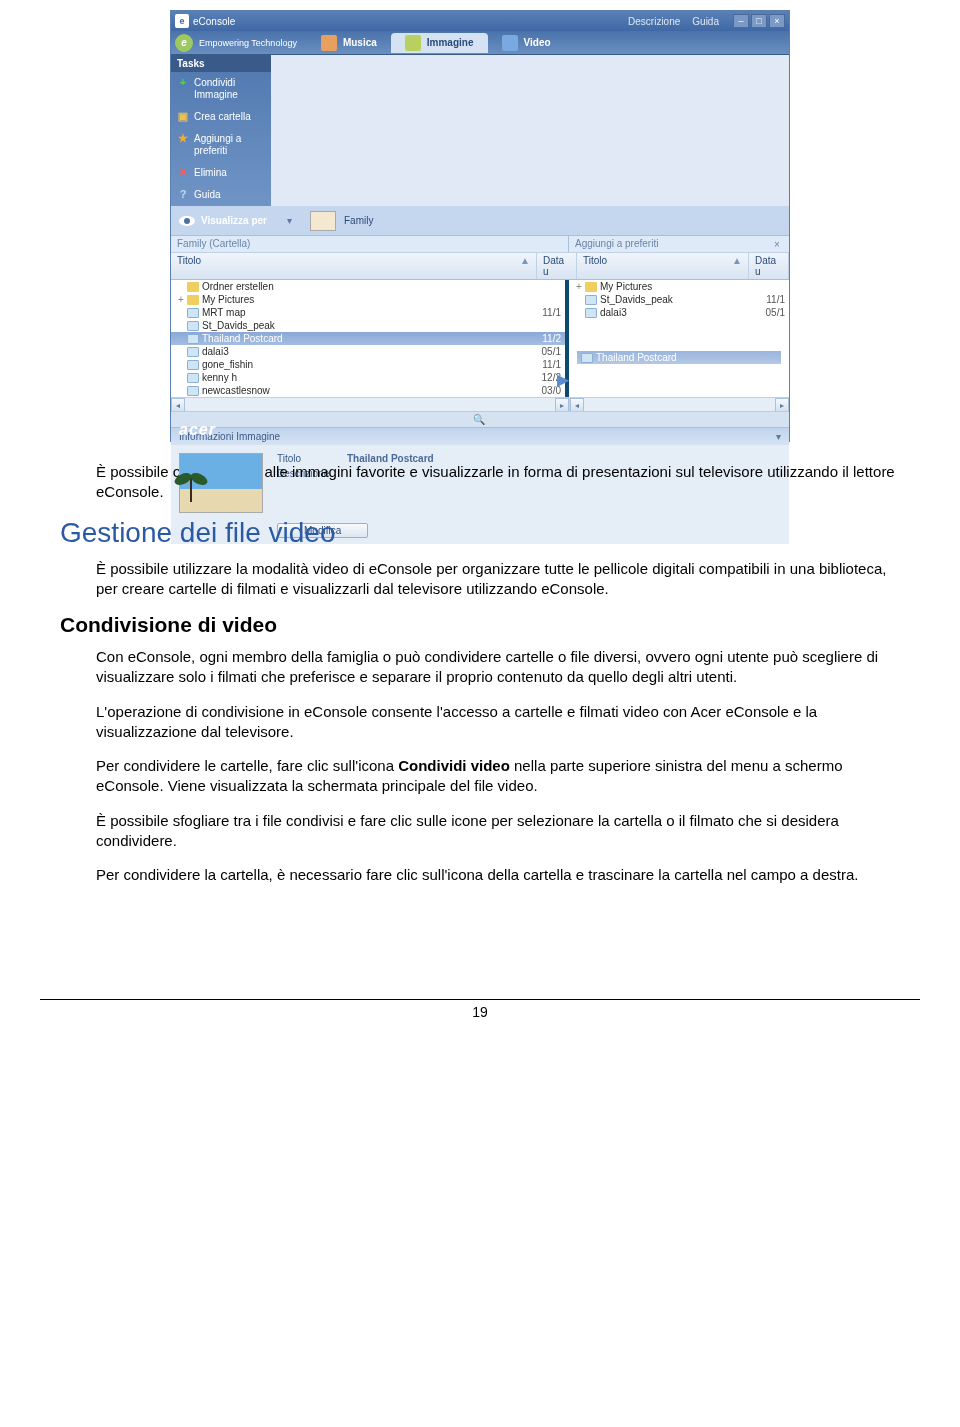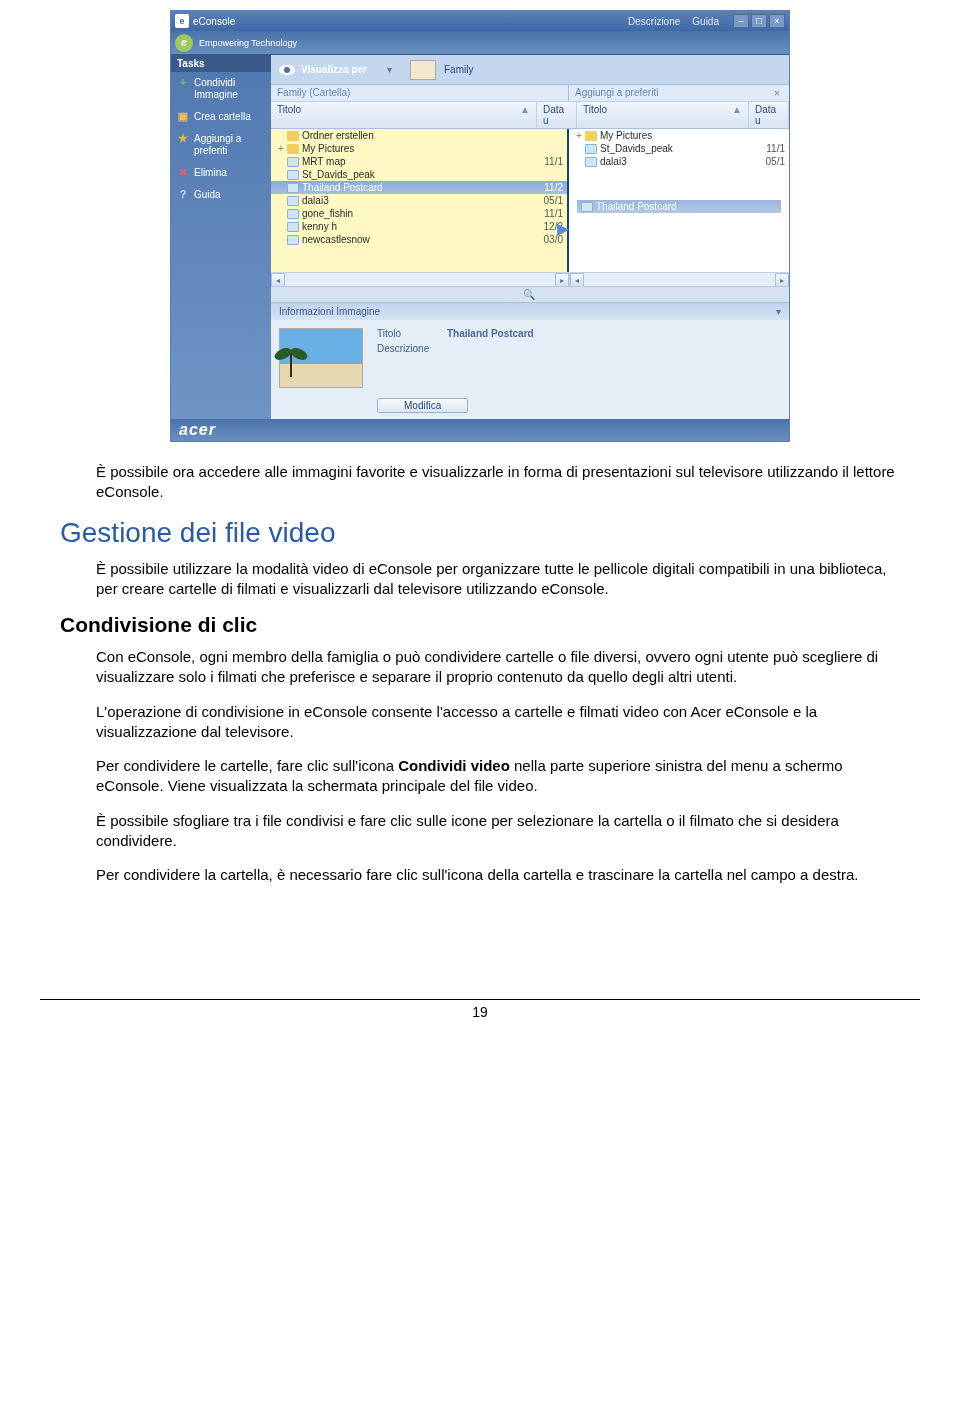--- a/index.html
+++ b/index.html
@@ -68,21 +68,21 @@
   .emp-tab.active {
     background: #d5e2f2; color: #2a4a7a;
     border-radius: 4px 4px 0 0;
   }
   .emp-tab-icon {
     width: 16px; height: 16px; margin-right: 6px;
     background: #e8a060; border-radius: 2px;
   }
   .emp-tab-icon.img { background: #b8d060; }
   .emp-tab-icon.vid { background: #7aa8e0; }
-  .app-body { display: flex; height: 364px; }
+  .app-body { display: flex; height: 364px; flex-direction: column; }
   .sidebar {
     width: 100px; background: linear-gradient(#5078b0, #7094c5);
     color: #fff; padding: 0;
   }
   .sidebar-header {
     background: #3a5a8a; padding: 3px 6px; font-weight: bold; font-size: 10px;
   }
   .sidebar-item {
     display: flex; align-items: flex-start; padding: 5px 6px;
     font-size: 10px; line-height: 1.2;
@@ -131,21 +131,21 @@
     border-top: 1px solid #c0d0e5; border-bottom: 1px solid #a8c0dd;
     font-size: 10px; color: #2a4a7a;
   }
   .col-header { padding: 2px 6px; border-right: 1px solid #c0d0e5; }
   .col-titolo-l { flex: 1; display: flex; justify-content: space-between; }
   .col-data-l { width: 40px; }
   .col-titolo-r { width: 172px; display: flex; justify-content: space-between; }
   .col-data-r { width: 40px; }
   .sort-arrow { color: #7a95bb; }
   .list-panes { display: flex; flex: 1; position: relative; }
-  .pane-left { flex: 1; background: #fef9c3; overflow: hidden; border-right: 2px solid #0c4a6e; }
+  .pane-left { flex: 1; background: #ffffff; overflow: hidden; border-right: 4px solid #0c4a6e; }
   .pane-right { width: 220px; background: #fff; overflow: hidden; }
   .move-arrow {
     position: absolute; left: calc(100% - 232px); top: 90px;
     color: #5a8acf; font-size: 16px;
   }
   .list-row {
     display: flex; padding: 1px 4px; font-size: 10px;
     align-items: center; color: #2a2a2a;
   }
   .list-row.selected { background: linear-gradient(#8aa8d8,#a5bde0); color: #fff; }
@@ -254,20 +254,34 @@
         <span class="title-bar-link">Descrizione</span>
         <span class="title-bar-link">Guida</span>
         <span class="win-btn">–</span>
         <span class="win-btn">□</span>
         <span class="win-btn">×</span>
       </div>
 
       <div class="empower-bar">
         <span class="empower-icon">e</span>
         <span style="font-size:9px;margin-right:10px;">Empowering Technology</span>
+        <div class="empower-tabs">
+          <div class="emp-tab">
+            <span class="emp-tab-icon"></span>
+            <span>Musica</span>
+          </div>
+          <div class="emp-tab active">
+            <span class="emp-tab-icon img"></span>
+            <span>Immagine</span>
+          </div>
+          <div class="emp-tab">
+            <span class="emp-tab-icon vid"></span>
+            <span>Video</span>
+          </div>
+        </div>
       </div>
 
       <div class="app-body">
         <div class="sidebar">
           <div class="sidebar-header">Tasks</div>
           <div class="sidebar-item">
             <span class="side-icon plus">+</span>
             <span>Condividi Immagine</span>
           </div>
           <div class="sidebar-item">
@@ -441,21 +455,21 @@
         <span class="acer-logo">acer</span>
       </div>
     </div>
   </div>
 
   <p class="body-text">È possibile ora accedere alle immagini favorite e visualizzarle in forma di presentazioni sul televisore utilizzando il lettore eConsole.</p>
 
   <h1 class="blue-heading">Gestione dei file video</h1>
   <p class="body-text">È possibile utilizzare la modalità video di eConsole per organizzare tutte le pellicole digitali compatibili in una biblioteca, per creare cartelle di filmati e visualizzarli dal televisore utilizzando eConsole.</p>
 
-  <h2 class="black-heading">Condivisione di clic</h2>
+  <h2 class="black-heading">Condivisione di video</h2>
   <p class="body-text">Con eConsole, ogni membro della famiglia o può condividere cartelle o file diversi, ovvero ogni utente può scegliere di visualizzare solo i filmati che preferisce e separare il proprio contenuto da quello degli altri utenti.</p>
   <p class="body-text">L'operazione di condivisione in eConsole consente l'accesso a cartelle e filmati video con Acer eConsole e la visualizzazione dal televisore.</p>
   <p class="body-text">
     <span>Per condividere le cartelle, fare clic sull'icona </span><b>Condividi video</b><span> nella parte superiore sinistra del menu a schermo eConsole. Viene visualizzata la schermata principale del file video.</span>
   </p>
   <p class="body-text">È possibile sfogliare tra i file condivisi e fare clic sulle icone per selezionare la cartella o il filmato che si desidera condividere.</p>
   <p class="body-text">Per condividere la cartella, è necessario fare clic sull'icona della cartella e trascinare la cartella nel campo a destra.</p>
 </div>
 
 <div class="footer-sep"></div>

